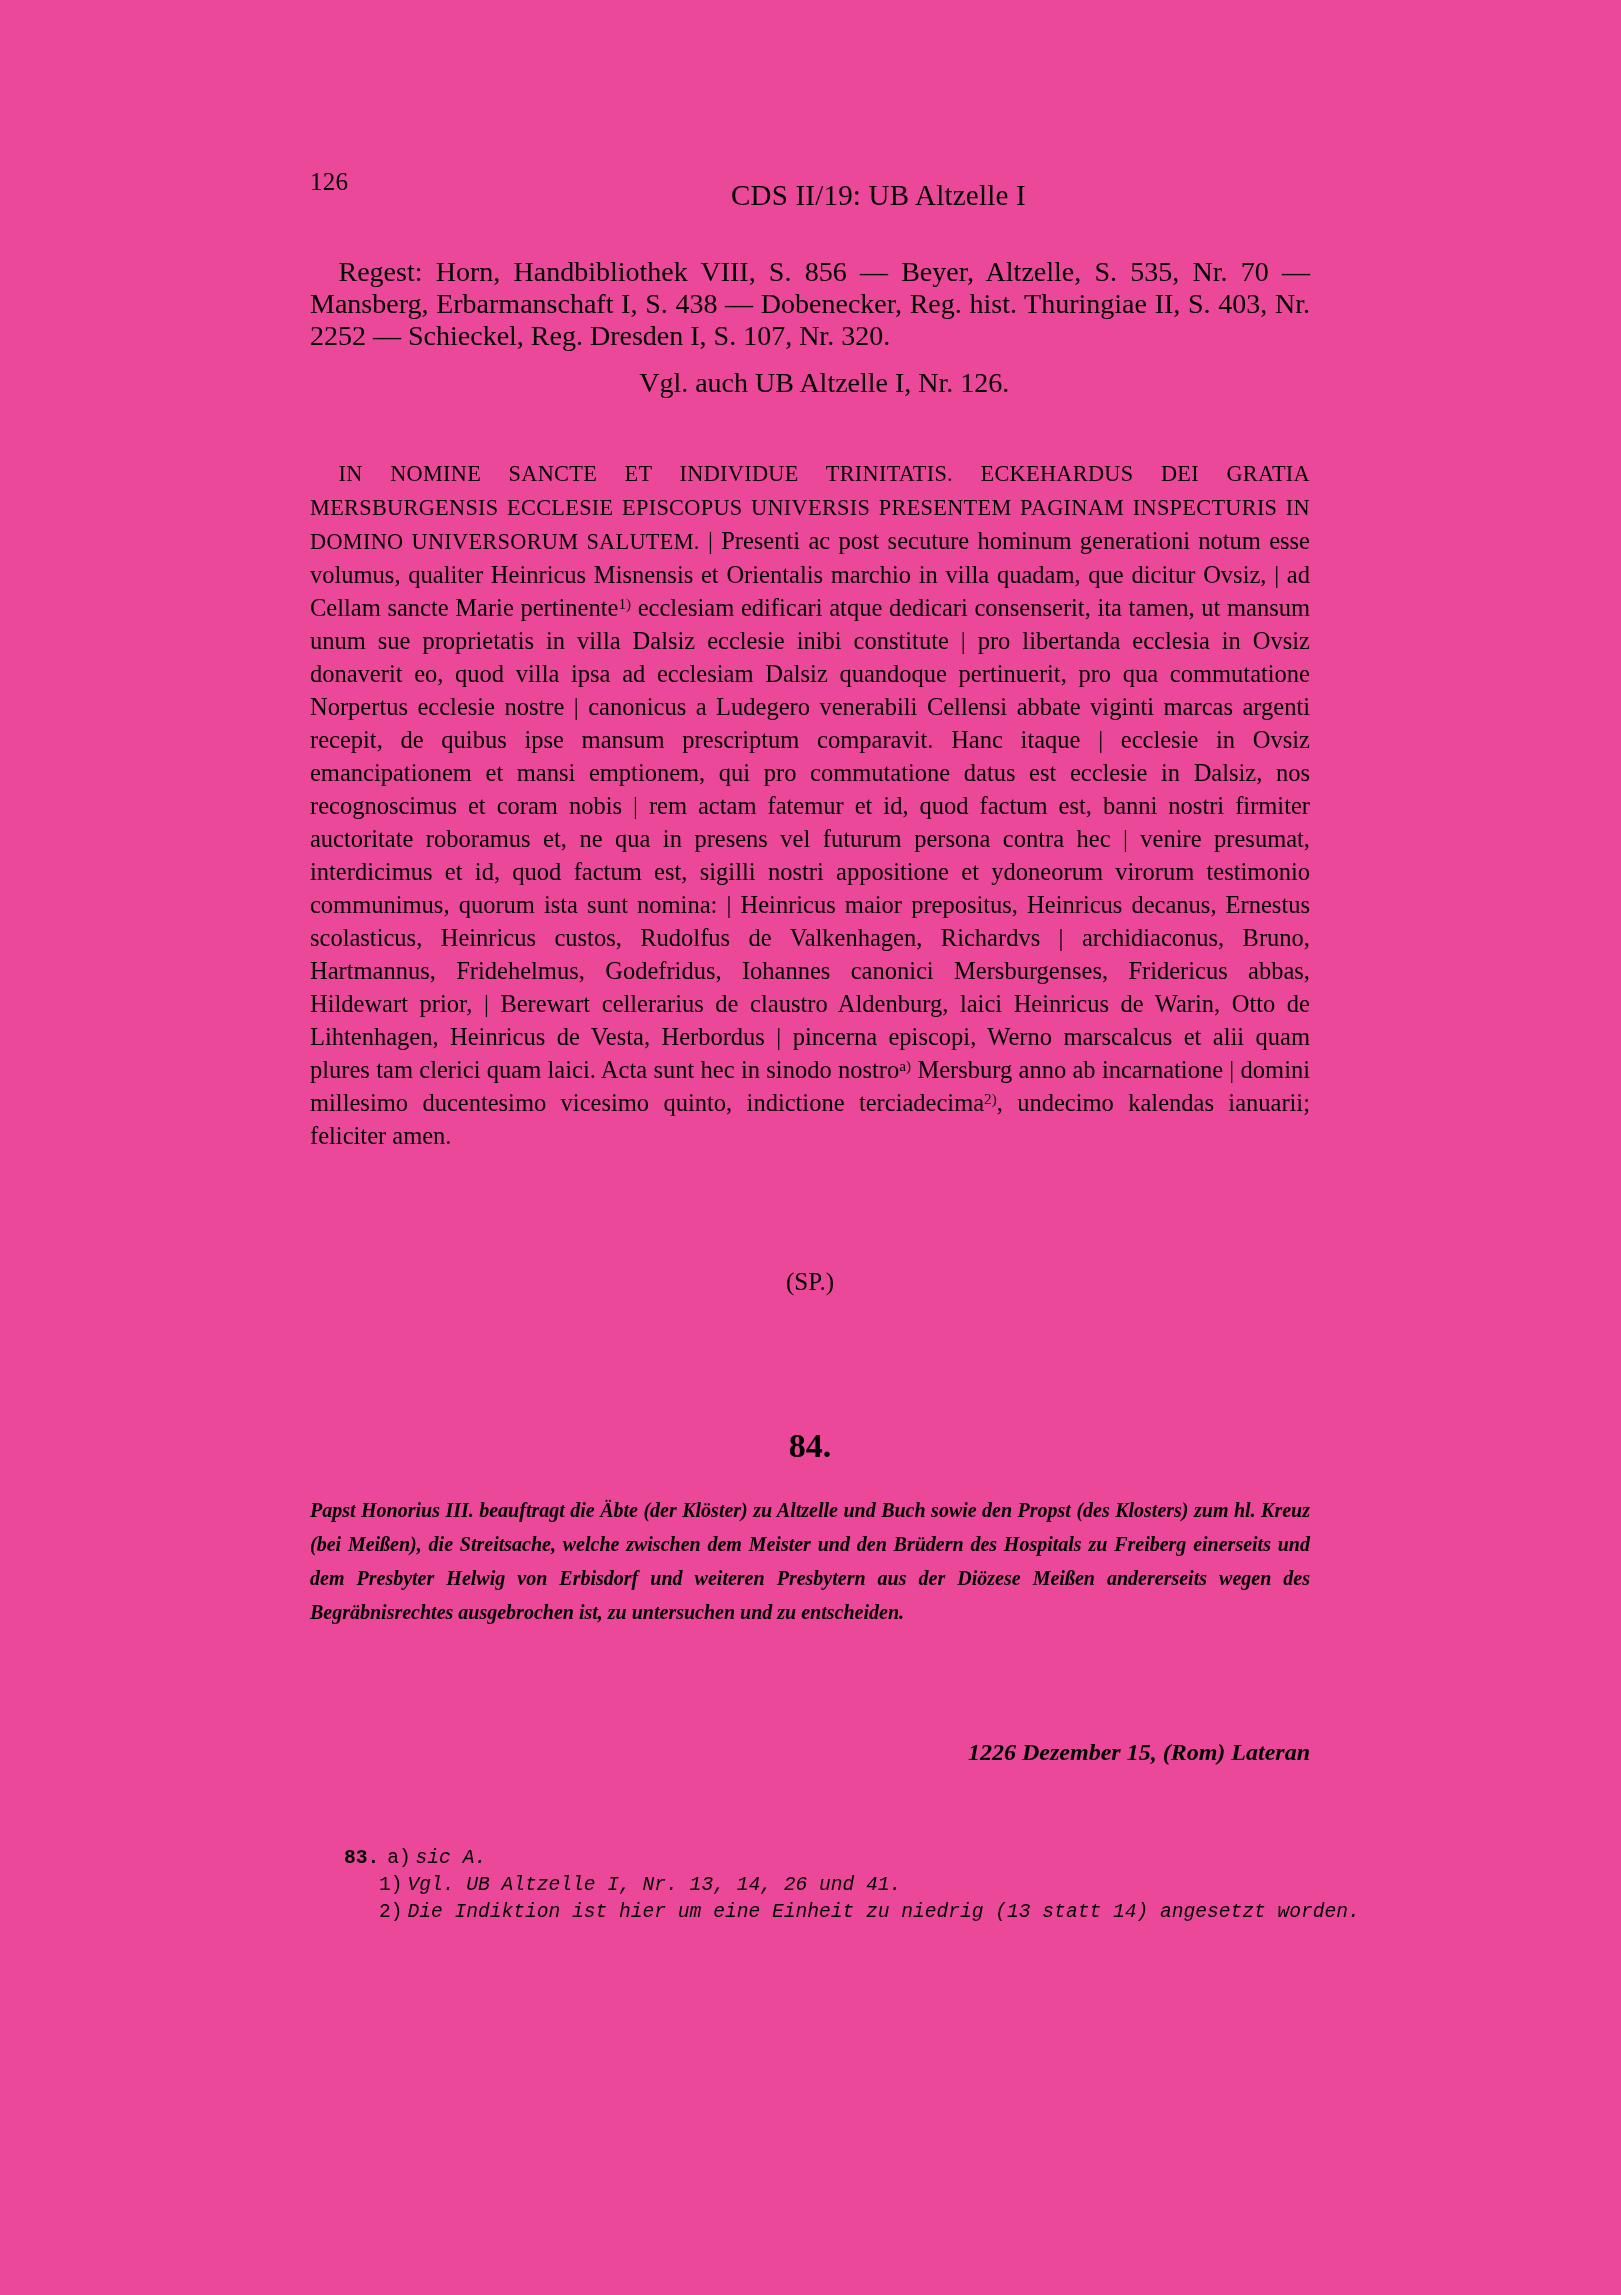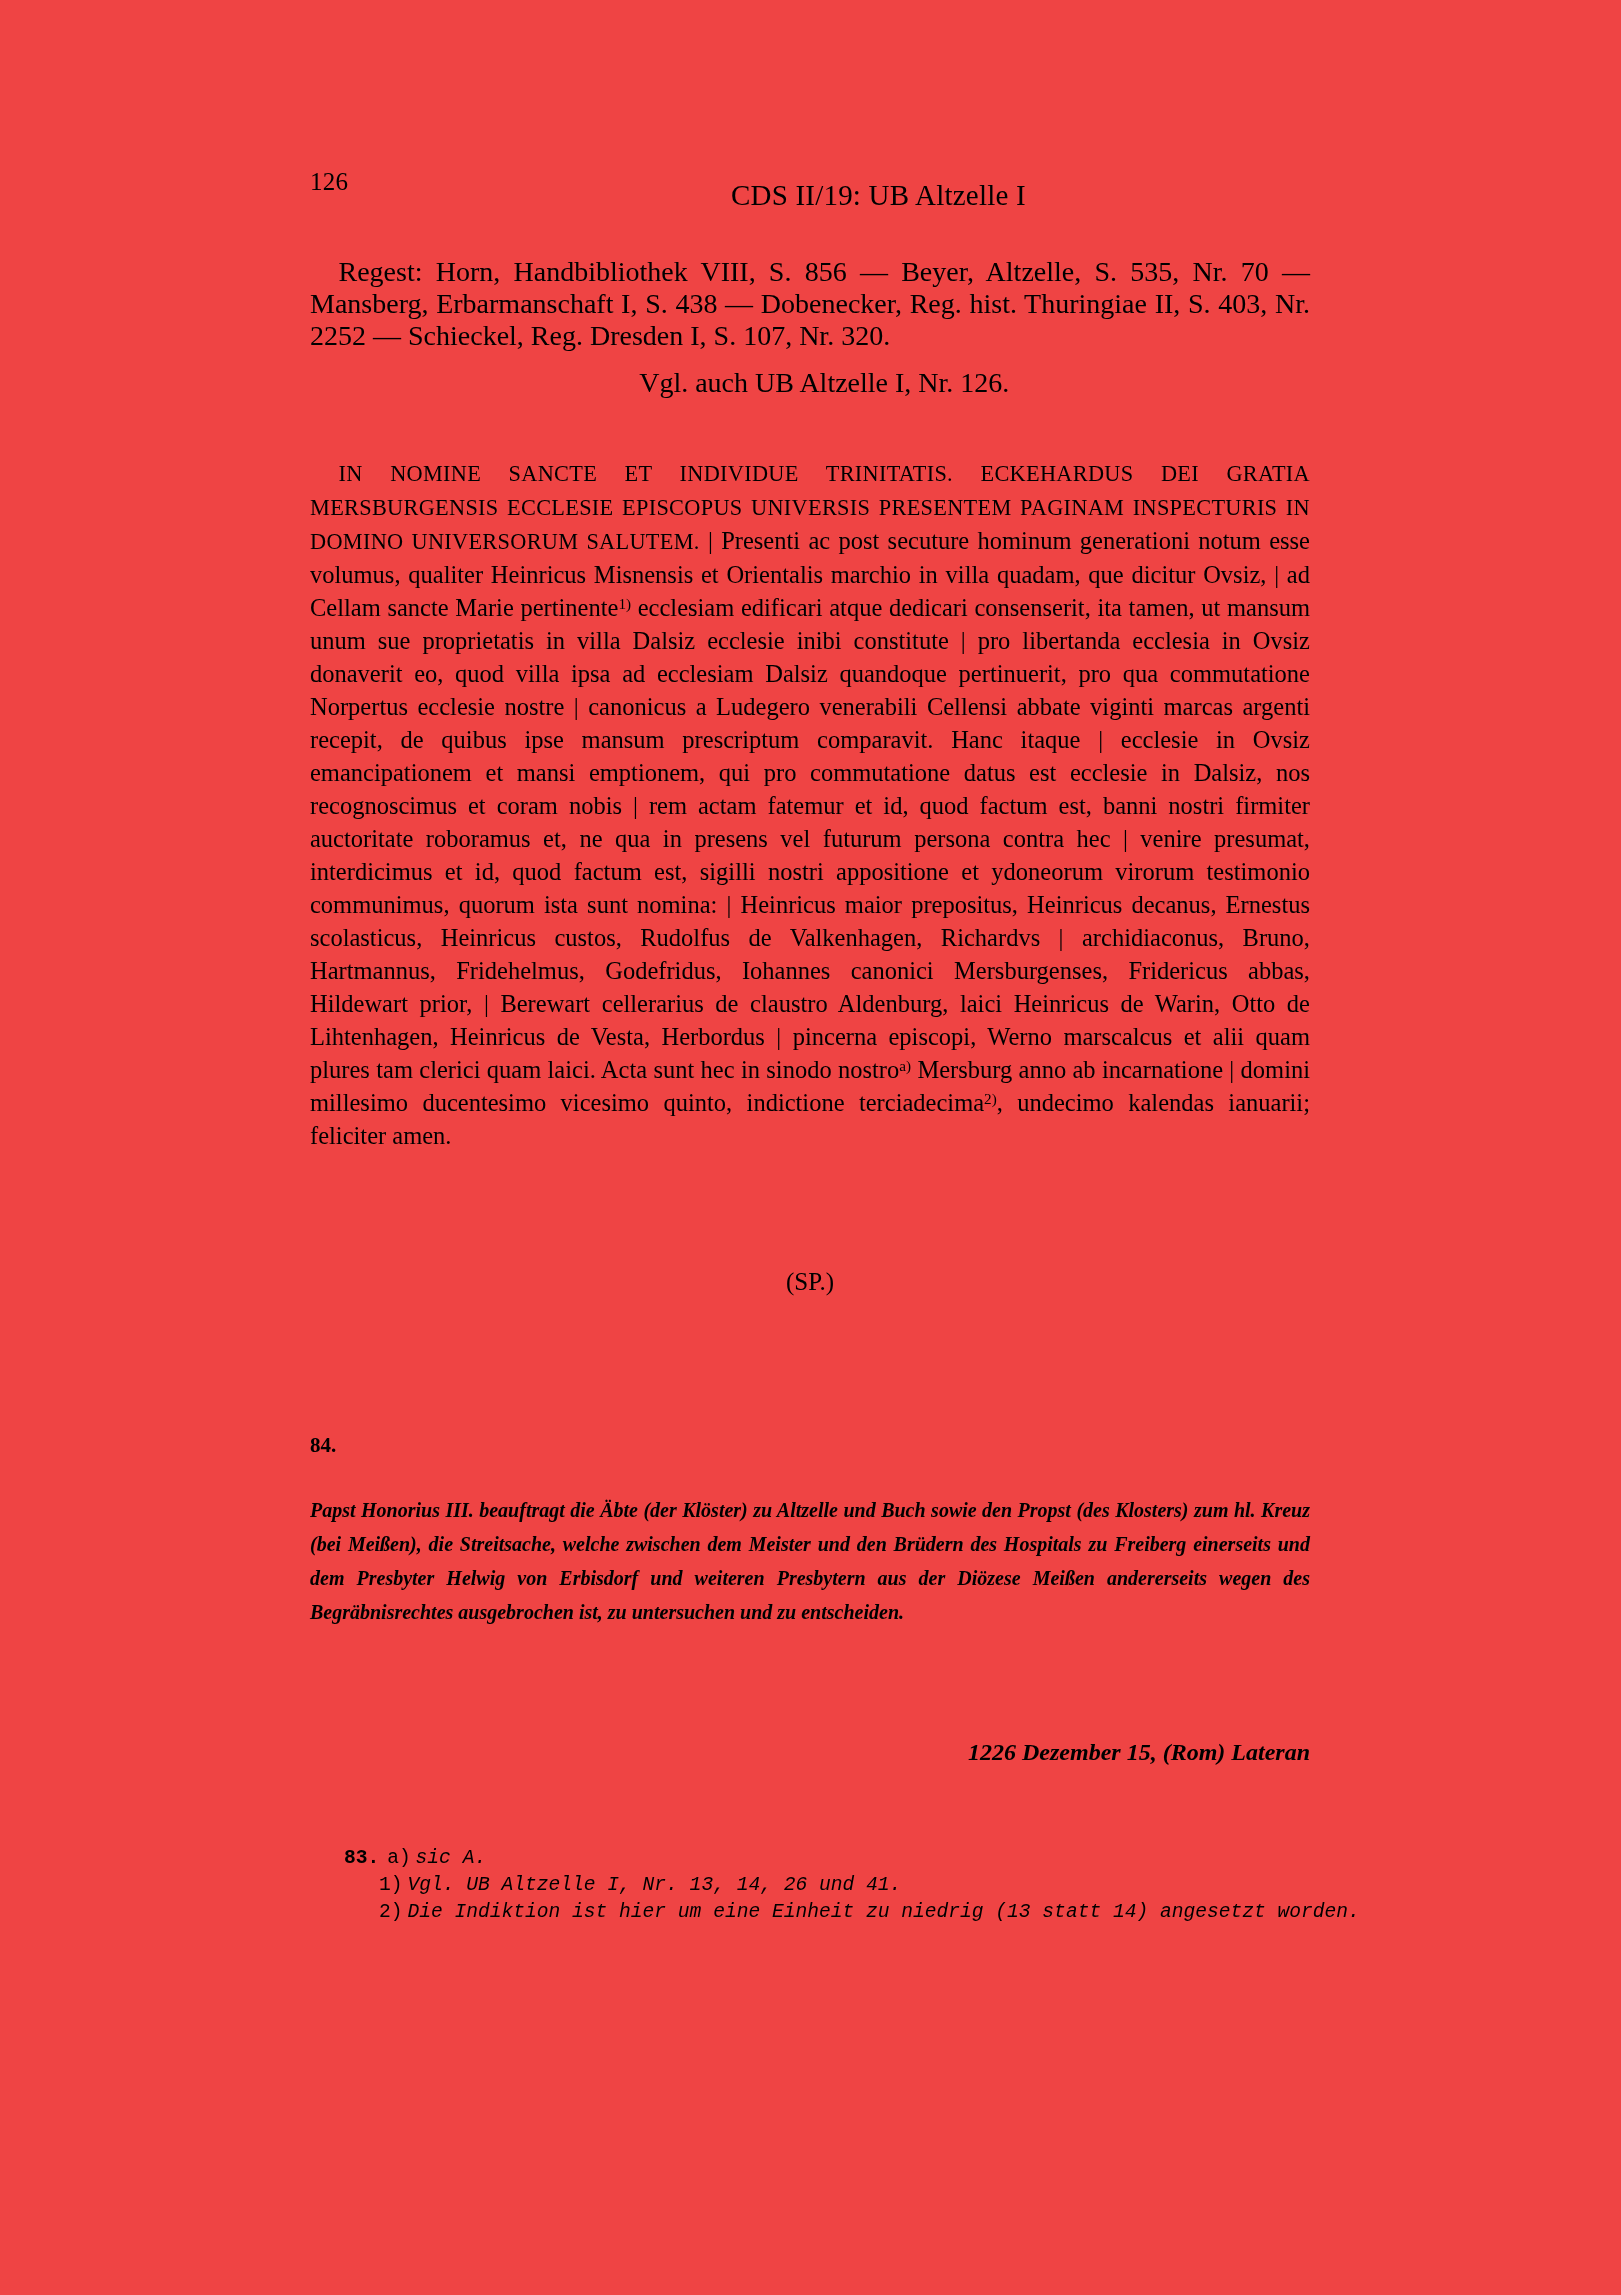--- a/index.html
+++ b/index.html
@@ -9,21 +9,21 @@
     background: #ffffff;
   }
   body {
     font-family: "Liberation Serif", "DejaVu Serif", serif;
     color: #000000;
   }
   .page {
     position: relative;
     width: 1622px;
     height: 2295px;
-    background: #ef4444;
+    background: #ec4899;
     box-sizing: border-box;
     overflow: hidden;
   }
 
   
   .running-head {
     position: absolute;
     left: 0;
     top: 167px;
     width: 1622px;
@@ -105,23 +105,23 @@
     font-size: 25px;
     line-height: 32px;
   }
 
   
   .doc-number {
     position: absolute;
     left: 310px;
     width: 1000px;
     top: 1429px;
-    text-align: left;
-    font-weight: bold;
-    font-size: 21px;
+    text-align: center;
+    font-weight: bold;
+    font-size: 34px;
     line-height: 33px;
   }
 
   
   .german-regest {
     top: 1493px;
     font-weight: bold;
     font-style: italic;
     font-size: 20px;
     line-height: 34px;

